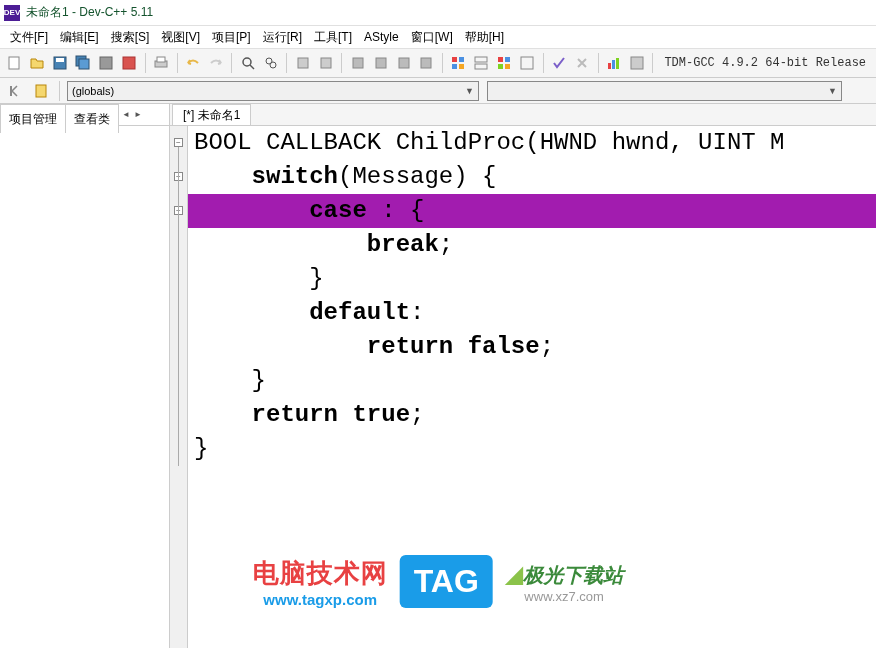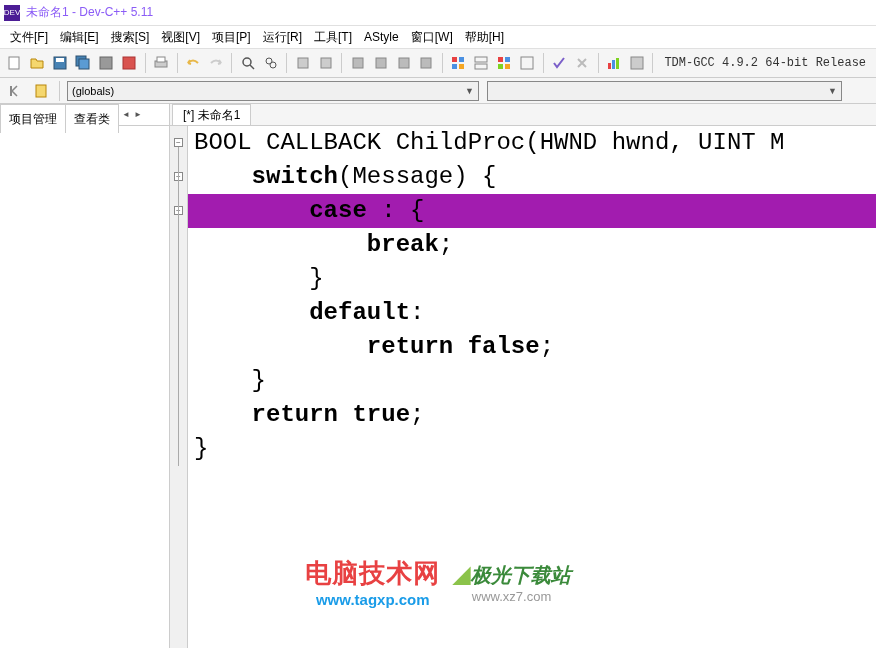--- a/index.html
+++ b/index.html
@@ -1,19 +1,19 @@
 <!DOCTYPE html>
 <html><head>
   <meta charset="utf-8">
   <style>
     * { margin: 0; padding: 0; box-sizing: border-box; }
     body { font-family: "Microsoft YaHei", sans-serif; font-size: 12px; background: #fff; overflow: hidden; width: 876px; height: 648px; position: relative; }
     .title-bar { height: 26px; background: #fff; display: flex; align-items: center; padding: 2px 4px; border-bottom: 1px solid #e0e0e0; }
-    .title-icon { width: 16px; height: 16px; background: #4c1d95; margin-right: 6px; display: flex; align-items: center; justify-content: center; color: #fff; font-size: 8px; font-weight: normal; }
-    .title-text { font-size: 12px; color: #8b5cf6; }
+    .title-icon { width: 16px; height: 16px; background: #4c1d95; margin-right: 6px; display: flex; align-items: center; justify-content: center; color: #fff; font-size: 8px; font-weight: bold; }
+    .title-text { font-size: 12px; color: #14532d; }
     .menu-bar { height: 22px; display: flex; align-items: center; padding: 0 4px; background: #fff; }
     .menu-item { padding: 2px 6px; font-size: 12px; color: #000; cursor: pointer; }
     .toolbar { height: 30px; display: flex; align-items: center; padding: 2px 4px; background: #f5f5f5; border-top: 1px solid #e0e0e0; border-bottom: 1px solid #ccc; gap: 2px; }
     .tb-btn { width: 22px; height: 22px; display: flex; align-items: center; justify-content: center; cursor: pointer; border: 1px solid transparent; }
     .tb-sep { width: 1px; height: 20px; background: #ccc; margin: 0 3px; }
     .tb-status { font-family: "Courier New", monospace; font-size: 12px; padding: 0 6px; color: #333; white-space: nowrap; }
     .toolbar2 { height: 26px; display: flex; align-items: center; padding: 2px 4px; background: #f5f5f5; border-bottom: 1px solid #ccc; gap: 4px; }
     .combo { height: 20px; border: 1px solid #888; background: #f0f0f0; font-size: 11px; padding: 0 4px; display: flex; align-items: center; justify-content: space-between; }
     .combo-globals { width: 412px; }
     .combo-right { width: 355px; margin-left: 4px; }
@@ -271,17 +271,18 @@
       <div class="code" id="code-lines"><div class="line">BOOL CALLBACK ChildProc(HWND hwnd, UINT M</div><div class="line">    <span class="kw">switch</span>(Message) {</div><div class="line hl">        <span class="kw">case</span> : {</div><div class="line">            <span class="kw">break</span>;</div><div class="line">        }</div><div class="line">        <span class="kw">default</span>:</div><div class="line">            <span class="kw">return</span> <span class="kw">false</span>;</div><div class="line">    }</div><div class="line">    <span class="kw">return</span> <span class="kw">true</span>;</div><div class="line">}</div></div>
     </div>
   </div>
 </div>
 
 <div class="watermark">
   <div class="wm-left">
     <div class="wm-title">电脑技术网</div>
     <div class="wm-url">www.tagxp.com</div>
   </div>
+  <div class="wm-tag">TAG</div>
   <div class="wm-right">
     <div><span class="wm-logo-arc">◢</span><span class="wm-logo">极光下载站</span></div>
     <div class="wm-url2">www.xz7.com</div>
   </div>
 </div>
 
 </body></html>

